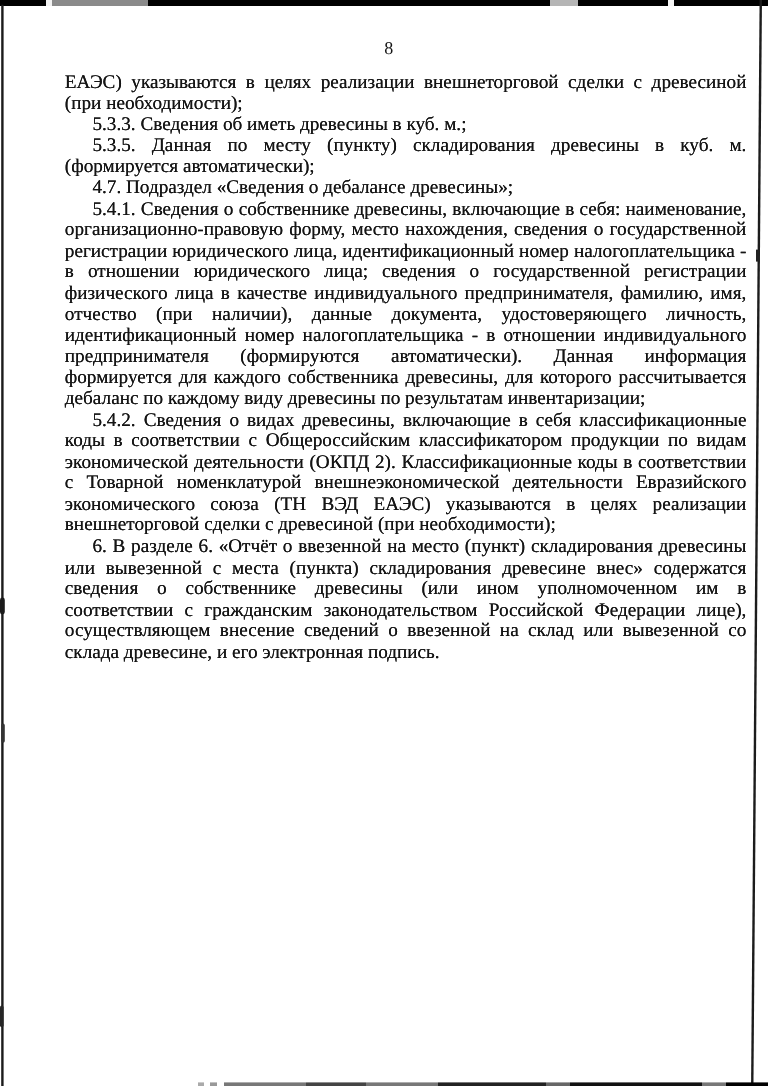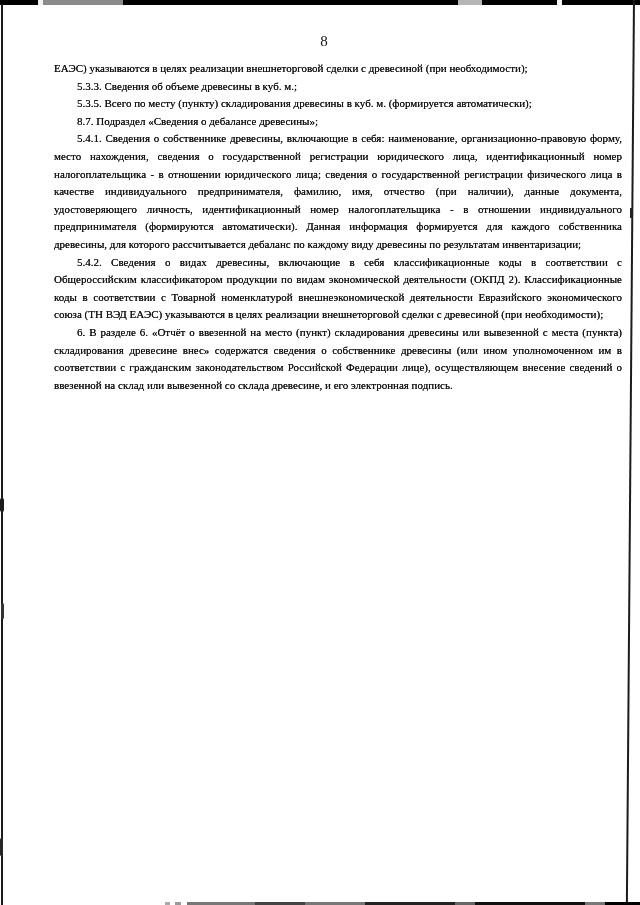--- a/index.html
+++ b/index.html
@@ -61,21 +61,21 @@
       #000 440px,#000 475px);
   }
   
   .page-number{
     position:absolute;top:33px;left:0;width:648px;
     text-align:center;
     font-size:15px;color:var(--ink);
   }
   .body-text{
     position:absolute;left:54px;top:60px;width:568px;
-    font-size:11px;line-height:17.6px;
+    font-size:16px;line-height:17.6px;
     text-align:justify;
     color:var(--ink);
     text-shadow:0 0 0.4px currentColor; 
   }
   .body-text p{margin:0;}
   .body-text p.indent{text-indent:23px;}
 </style>
 </head>
 <body>
 
@@ -87,21 +87,21 @@
   <div class="edge-blob blob-2"></div>
   <div class="edge-blob blob-3"></div>
   <div class="right-line"></div>
   <div class="right-blob"></div>
   <div class="bottom-line"></div>
 
   <div class="page-number">8</div>
 
   <div class="body-text">
       <p>ЕАЭС) указываются в целях реализации внешнеторговой сделки с древесиной (при необходимости);</p>
-      <p class="indent">5.3.3. Сведения об объеме древесины в куб. м.;</p>
-      <p class="indent">5.3.5. Всего по месту (пункту) складирования древесины в куб. м. (формируется автоматически);</p>
-      <p class="indent">8.7. Подраздел «Сведения о дебалансе древесины»;</p>
+      <p class="indent">5.3.3. Сведения об иметь древесины в куб. м.;</p>
+      <p class="indent">5.3.5. Данная по месту (пункту) складирования древесины в куб. м. (формируется автоматически);</p>
+      <p class="indent">4.7. Подраздел «Сведения о дебалансе древесины»;</p>
       <p class="indent">5.4.1. Сведения о собственнике древесины, включающие в себя: наименование, организационно-правовую форму, место нахождения, сведения о государственной регистрации юридического лица, идентификационный номер налогоплательщика - в отношении юридического лица; сведения о государственной регистрации физического лица в качестве индивидуального предпринимателя, фамилию, имя, отчество (при наличии), данные документа, удостоверяющего личность, идентификационный номер налогоплательщика - в отношении индивидуального предпринимателя (формируются автоматически). Данная информация формируется для каждого собственника древесины, для которого рассчитывается дебаланс по каждому виду древесины по результатам инвентаризации;</p>
       <p class="indent">5.4.2. Сведения о видах древесины, включающие в себя классификационные коды в соответствии с Общероссийским классификатором продукции по видам экономической деятельности (ОКПД 2). Классификационные коды в соответствии с Товарной номенклатурой внешнеэкономической деятельности Евразийского экономического союза (ТН ВЭД ЕАЭС) указываются в целях реализации внешнеторговой сделки с древесиной (при необходимости);</p>
       <p class="indent">6. В разделе 6. «Отчёт о ввезенной на место (пункт) складирования древесины или вывезенной с места (пункта) складирования древесине внес» содержатся сведения о собственнике древесины (или ином уполномоченном им в соответствии с гражданским законодательством Российской Федерации лице), осуществляющем внесение сведений о ввезенной на склад или вывезенной со склада древесине, и его электронная подпись.</p>
     </div>
 
 </div>
 
 </body></html>

